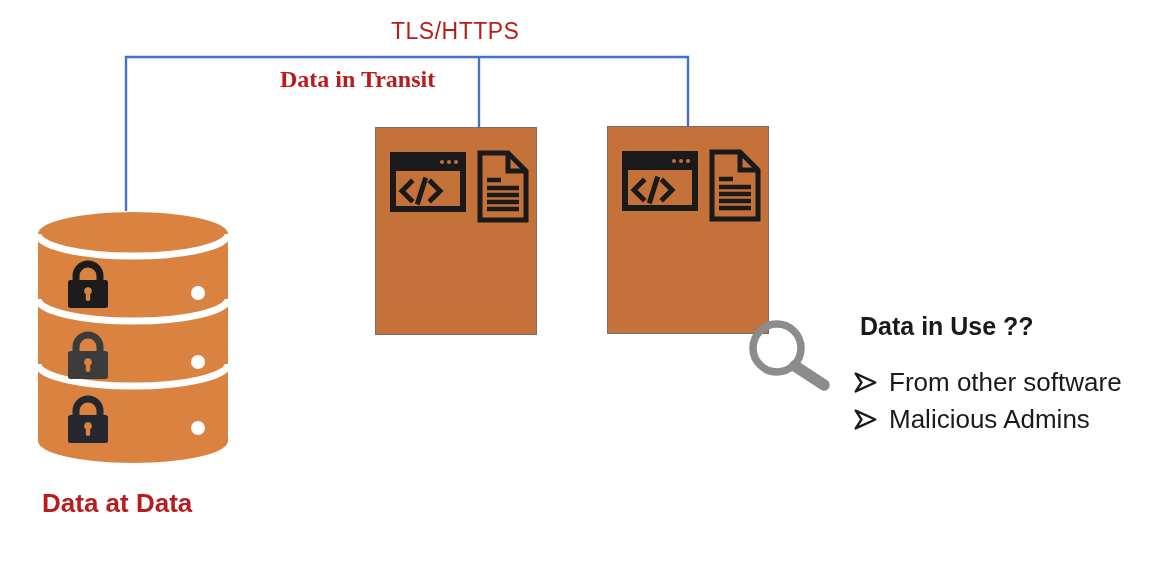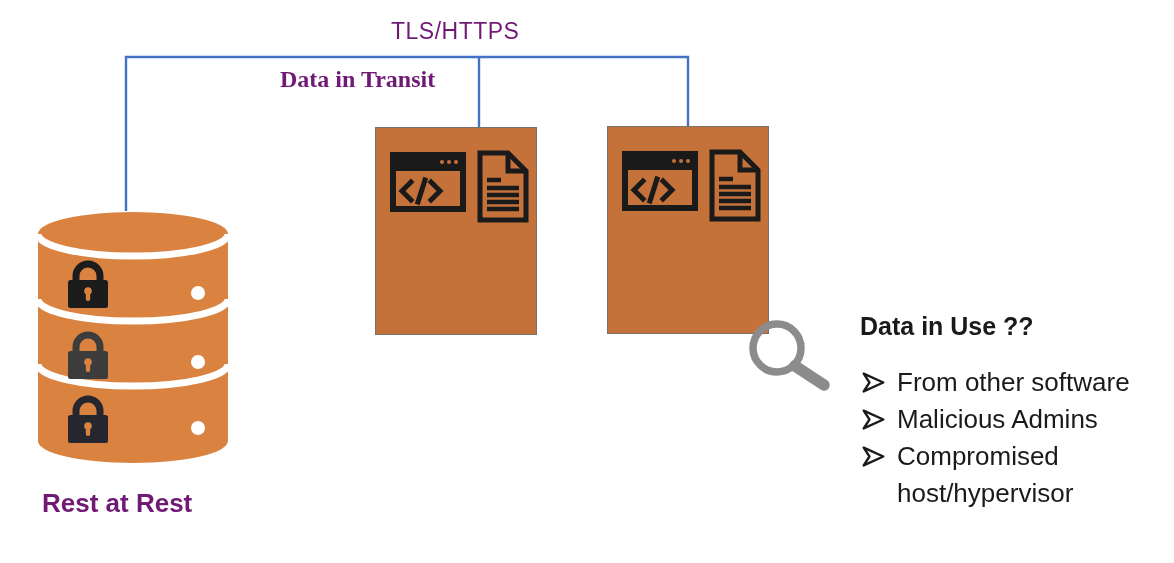--- a/index.html
+++ b/index.html
@@ -8,40 +8,40 @@
     width:1174px;height:563px;
     background:#ffffff;
     font-family:"Liberation Sans", sans-serif;
     color:#1a1a1a;
     overflow:hidden;
   }
   .abs{position:absolute;}
   
   .connectors{position:absolute;left:0;top:0;width:1174px;height:563px;pointer-events:none;}
   
-  .lbl{position:absolute;white-space:nowrap;color:#701a75;}
+  .lbl{position:absolute;white-space:nowrap;color:#b91c1c;}
   .lbl-tls{left:391px;top:18px;font-size:23px;font-weight:400;letter-spacing:0.5px;}
   .lbl-transit{left:280px;top:66px;font-size:24px;font-weight:700;font-family:Liberation Serif, serif;}
   .lbl-rest{left:42px;top:488px;font-size:26px;font-weight:700;}
   
   .server-box{
     position:absolute;
     width:162px;height:208px;
     background:#c4713a;
     border:1.5px solid #76706c;
     box-sizing:border-box;
   }
   .box1{left:375px;top:127px;}
   .box2{left:607px;top:126px;}
   .server-box .code-icon{position:absolute;left:14px;top:24px;}
   .server-box .doc-icon{position:absolute;left:101px;top:22px;}
   
   .use-block{position:absolute;left:845px;top:293px;width:310px;}
   .use-title{font-size:25px;font-weight:700;line-height:34px;margin:16px 0 21px 15px;}
-  .use-list{list-style:none;margin:16px;padding:0;}
+  .use-list{list-style:none;margin:8px;padding:0;}
   .use-list li{display:flex;align-items:flex-start;gap:11px;font-size:26px;line-height:37px;}
   .use-list .dart{flex:0 0 auto;margin-top:6px;}
   .use-list .bullet-text{display:block;}
 </style>
 </head>
 <body>
 
 <div class="canvas">
 
   <svg class="connectors" viewBox="0 0 1174 563" xmlns="http://www.w3.org/2000/svg" aria-hidden="true">
@@ -123,21 +123,21 @@
     </g>
 
     <g transform="translate(32,188)">
       <path d="M8,20 V14 a12,12 0 0 1 24,0 V20" fill="none" stroke="#26262e" stroke-width="7"></path>
       <rect x="0" y="18" width="40" height="28" rx="2.5" fill="#26262e"></rect>
       <circle cx="20" cy="29" r="3.8" fill="#DA8340"></circle>
       <rect x="17.8" y="31" width="4.4" height="8" rx="2" fill="#DA8340"></rect>
     </g>
   </svg>
 
-  <div class="lbl lbl-rest">Rest at Rest</div>
+  <div class="lbl lbl-rest">Data at Data</div>
 
   <svg class="abs" style="left:743px;top:313px;" width="95" height="85" viewBox="0 0 95 85" xmlns="http://www.w3.org/2000/svg">
     <circle cx="34" cy="35" r="24" fill="none" stroke="#8C8C8C" stroke-width="7.5"></circle>
     <line x1="52" y1="53" x2="81" y2="72" stroke="#8C8C8C" stroke-width="11.5" stroke-linecap="round"></line>
   </svg>
 
   <div class="use-block">
     <div class="use-title">Data in Use ??</div>
     <ul class="use-list">
       <li>
@@ -145,22 +145,16 @@
           <path d="M3,3 L25,13 L3,23 L9.5,13 Z" fill="none" stroke="#1a1a1a" stroke-width="2.6" stroke-linejoin="round"></path>
         </svg>
         <span class="bullet-text">From other software</span>
       </li>
       <li>
         <svg class="dart" width="25" height="25" viewBox="0 0 28 26" xmlns="http://www.w3.org/2000/svg">
           <path d="M3,3 L25,13 L3,23 L9.5,13 Z" fill="none" stroke="#1a1a1a" stroke-width="2.6" stroke-linejoin="round"></path>
         </svg>
         <span class="bullet-text">Malicious Admins</span>
       </li>
-      <li>
-        <svg class="dart" width="25" height="25" viewBox="0 0 28 26" xmlns="http://www.w3.org/2000/svg">
-          <path d="M3,3 L25,13 L3,23 L9.5,13 Z" fill="none" stroke="#1a1a1a" stroke-width="2.6" stroke-linejoin="round"></path>
-        </svg>
-        <span class="bullet-text">Compromised host/hypervisor</span>
-      </li>
     </ul>
   </div>
 
 </div>
 
 </body></html>

